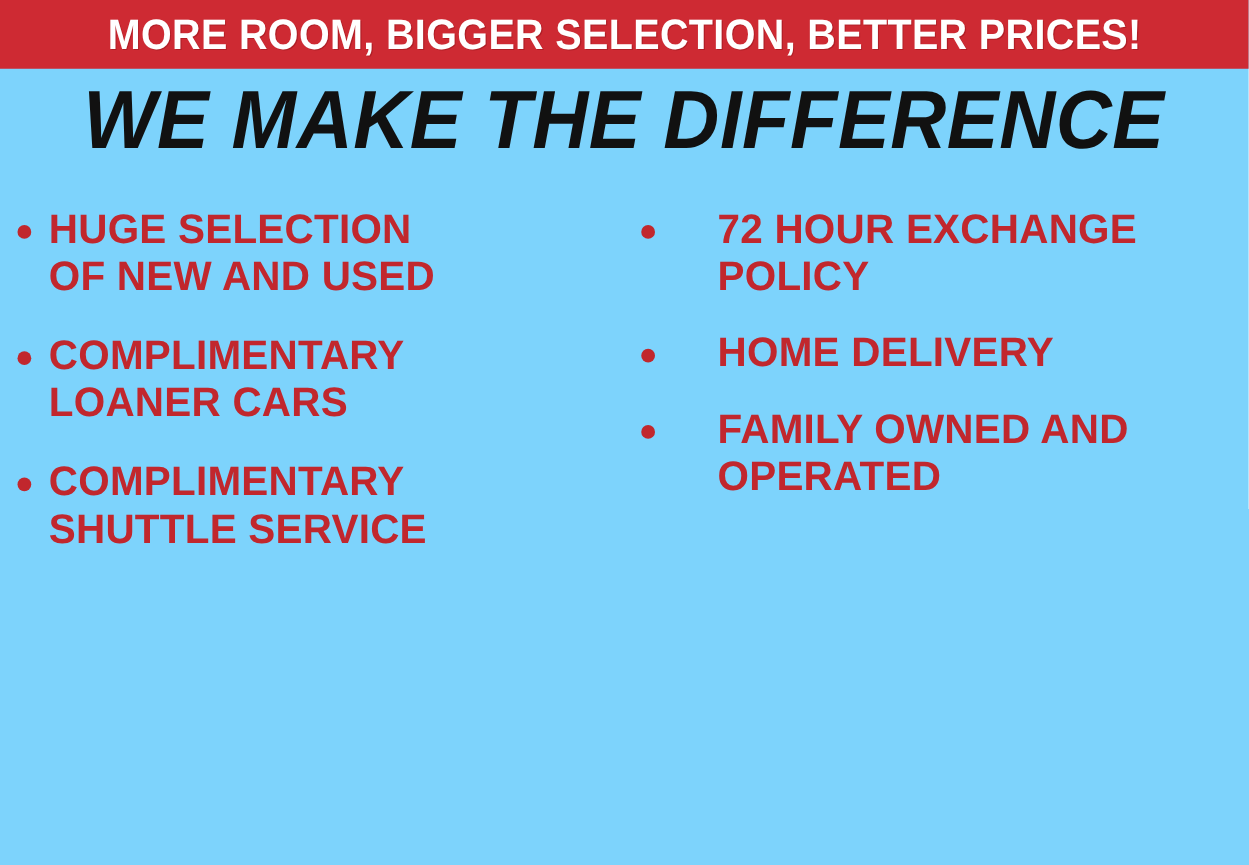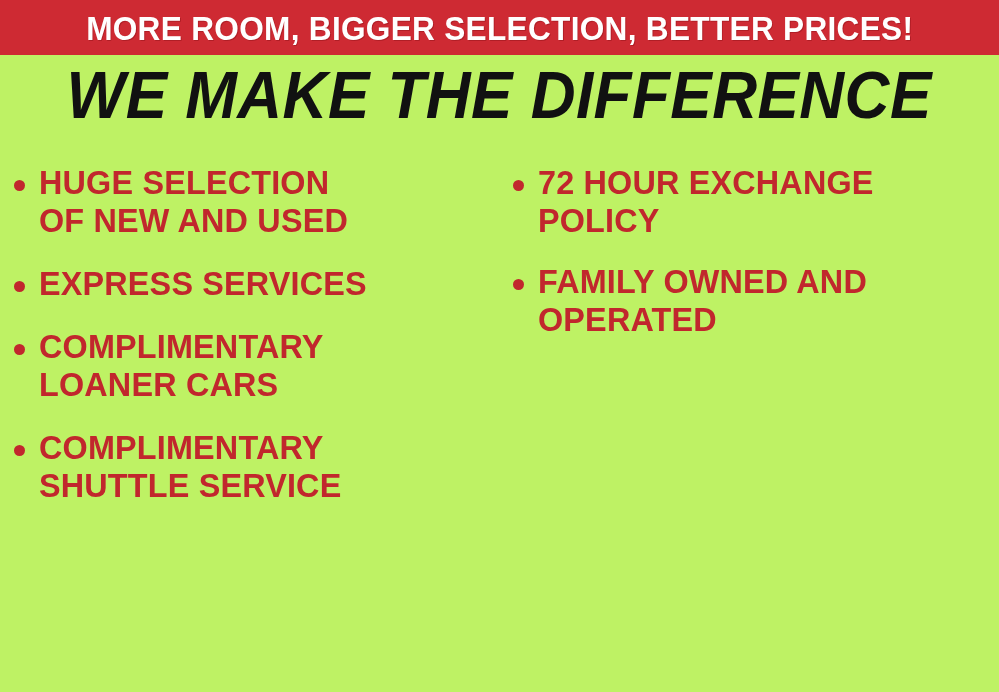--- a/index.html
+++ b/index.html
@@ -9,21 +9,21 @@
     height: 692px;
     overflow: hidden;
     background: #ffffff;
     font-family: "Liberation Sans", sans-serif;
   }
 
   #ad {
     position: relative;
     width: 999px;
     height: 692px;
-    background: #bef264;
+    background: #7dd3fc;
   }
 
   
   .banner {
     position: absolute;
     left: 0;
     top: 0;
     width: 999px;
     height: 55px;
     background: #ce2a33;
@@ -83,21 +83,21 @@
   }
   .col-left  { left: 14px;  width: 490px; }
   .col-right { left: 513px; width: 486px; }
 
   .bullet-item {
     display: flex;
     align-items: flex-start;
     margin-bottom: 24px;
   }
   .col-left  .bullet-item { margin-bottom: 25px; }
-  .col-right .bullet-item { margin-bottom: 23px; }
+  .col-right .bullet-item { margin-bottom: 23px; gap: 36px; }
 
   .dot {
     flex: 0 0 auto;
     width: 11px;
     height: 11px;
     border-radius: 50%;
     background: #c1272d;
     margin-top: 16px;
     margin-right: 14px;
   }
@@ -130,24 +130,20 @@
   <div class="columns">
 
     <div class="col col-left">
 
       <div class="bullet-item">
         <span class="dot"></span>
         <span class="bullet-label">HUGE SELECTION
 OF NEW AND USED</span>
       </div>
 
-      <div class="bullet-item">
-        <span class="dot"></span>
-        <span class="bullet-label">EXPRESS SERVICES</span>
-      </div>
 
 
       <div class="bullet-item">
         <span class="dot"></span>
         <span class="bullet-label">COMPLIMENTARY
 LOANER CARS</span>
       </div>
 
       <div class="bullet-item">
         <span class="dot"></span>
@@ -158,20 +154,24 @@
     </div>
 
     <div class="col col-right">
 
       <div class="bullet-item">
         <span class="dot"></span>
         <span class="bullet-label">72 HOUR EXCHANGE
 POLICY</span>
       </div>
 
+      <div class="bullet-item">
+        <span class="dot"></span>
+        <span class="bullet-label">HOME DELIVERY</span>
+      </div>
 
 
 
       <div class="bullet-item">
         <span class="dot"></span>
         <span class="bullet-label">FAMILY OWNED AND
 OPERATED</span>
       </div>
 
 

